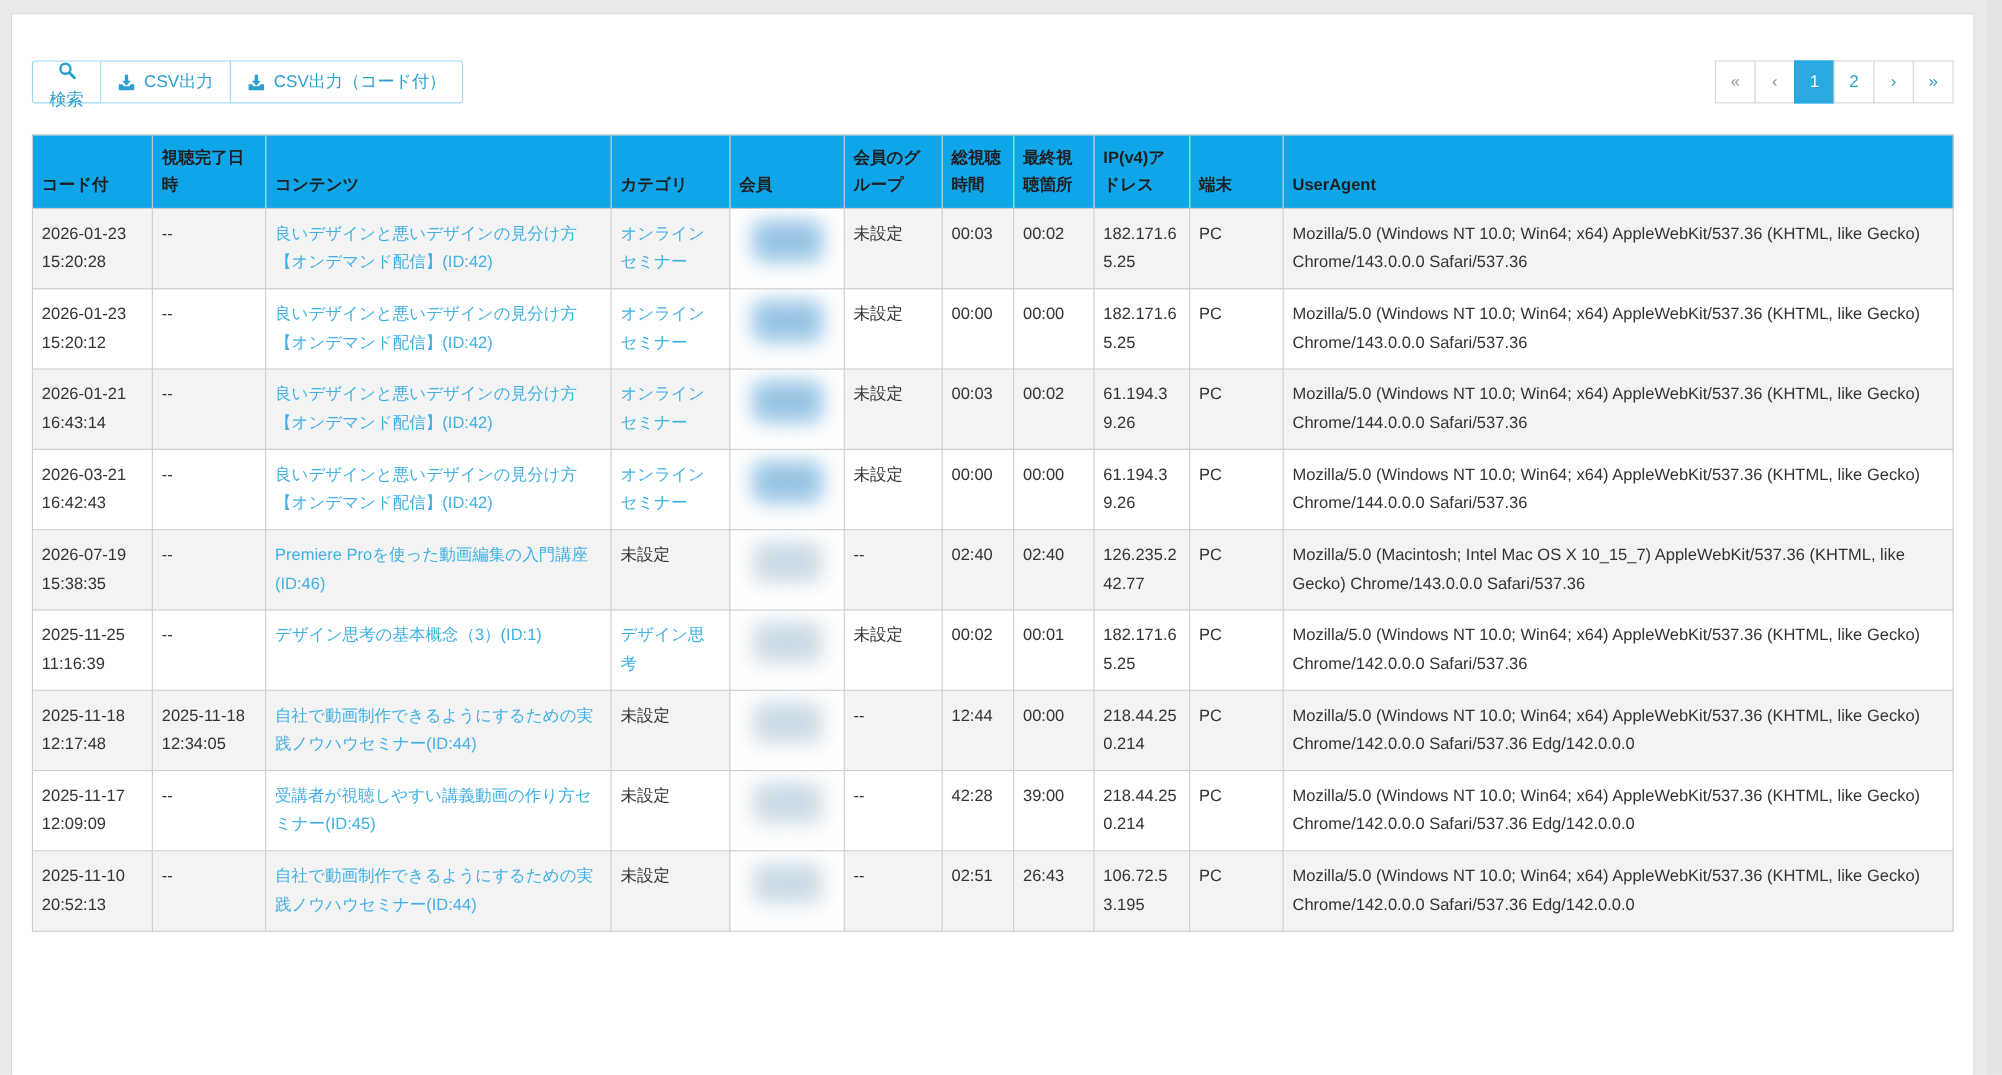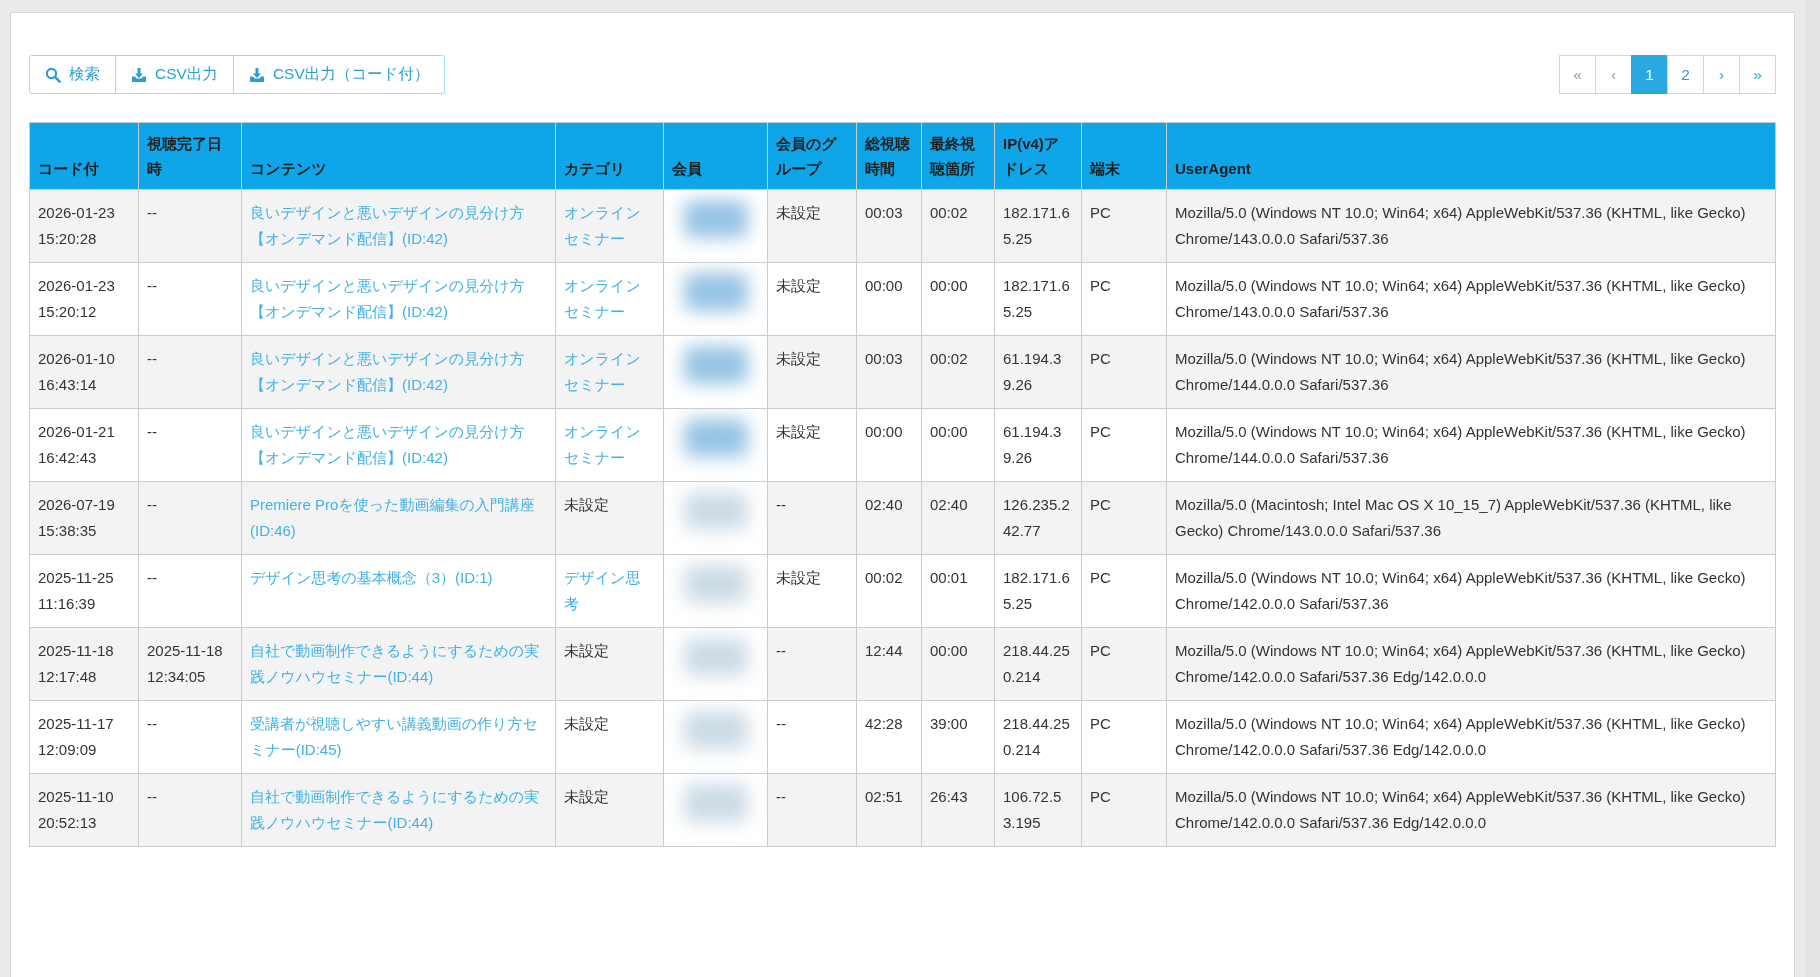--- a/index.html
+++ b/index.html
@@ -30,21 +30,21 @@
   .toolbar{
     margin-top:26px; display:flex; justify-content:space-between; align-items:flex-start;
   }
   .btn-group{ display:inline-flex; }
   .btn{
     display:inline-flex; align-items:center; gap:8px;
     background:#fff; border:1px solid #9edbf2; color:#2a9fd2;
     font-size:15.5px; font-family:inherit; padding:0 15px; height:39px;
     cursor:pointer; margin-left:-1px;
   }
-  .btn:first-child{ margin-left:0; border-radius:3px 0 0 3px; }
+  .btn:first-child{ margin-left:0; border-radius:3px 0 0 3px;flex-direction:column; }
   .btn:last-child{ border-radius:0 3px 3px 0; }
   .btn svg{ display:block; }
   .pagination{ display:inline-flex; }
   .page-btn{
     display:inline-flex; align-items:center; justify-content:center;
     min-width:37px; height:39px; padding:0 6px;
     background:#fff; border:1px solid #d4d7d9; margin-left:-1px;
     font-size:15.5px; text-decoration:none; color:#2a9fd2; cursor:pointer;
   }
   .page-btn.muted{ color:#8e9aa3; }
@@ -181,36 +181,36 @@
             <div class="member-blur strong"></div>
           </td>
           <td>未設定</td>
           <td>00:00</td>
           <td>00:00</td>
           <td class="c-ip">182.171.65.25</td>
           <td>PC</td>
           <td>Mozilla/5.0 (Windows NT 10.0; Win64; x64) AppleWebKit/537.36 (KHTML, like Gecko) Chrome/143.0.0.0 Safari/537.36</td>
         </tr>
         <tr>
-          <td>2026-01-10 16:43:14</td>
+          <td>2026-01-21 16:43:14</td>
           <td>--</td>
           <td><a href="#">良いデザインと悪いデザインの見分け方【オンデマンド配信】(ID:42)</a></td>
           <td><a href="#">オンラインセミナー</a></td>
           <td class="member-cell">
             <div class="member-blur strong"></div>
           </td>
           <td>未設定</td>
           <td>00:03</td>
           <td>00:02</td>
           <td class="c-ip">61.194.39.26</td>
           <td>PC</td>
           <td>Mozilla/5.0 (Windows NT 10.0; Win64; x64) AppleWebKit/537.36 (KHTML, like Gecko) Chrome/144.0.0.0 Safari/537.36</td>
         </tr>
         <tr>
-          <td>2026-01-21 16:42:43</td>
+          <td>2026-03-21 16:42:43</td>
           <td>--</td>
           <td><a href="#">良いデザインと悪いデザインの見分け方【オンデマンド配信】(ID:42)</a></td>
           <td><a href="#">オンラインセミナー</a></td>
           <td class="member-cell">
             <div class="member-blur strong"></div>
           </td>
           <td>未設定</td>
           <td>00:00</td>
           <td>00:00</td>
           <td class="c-ip">61.194.39.26</td>

